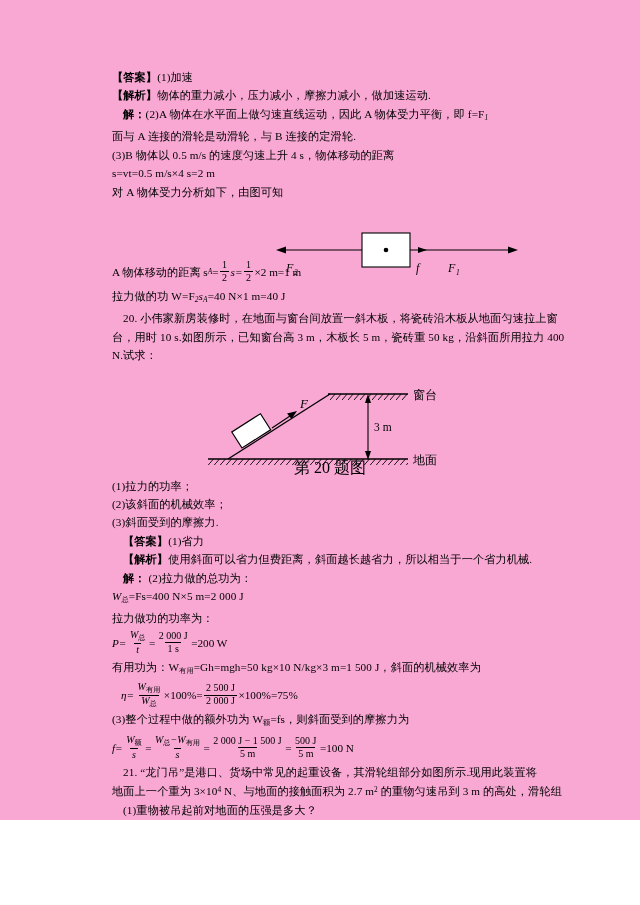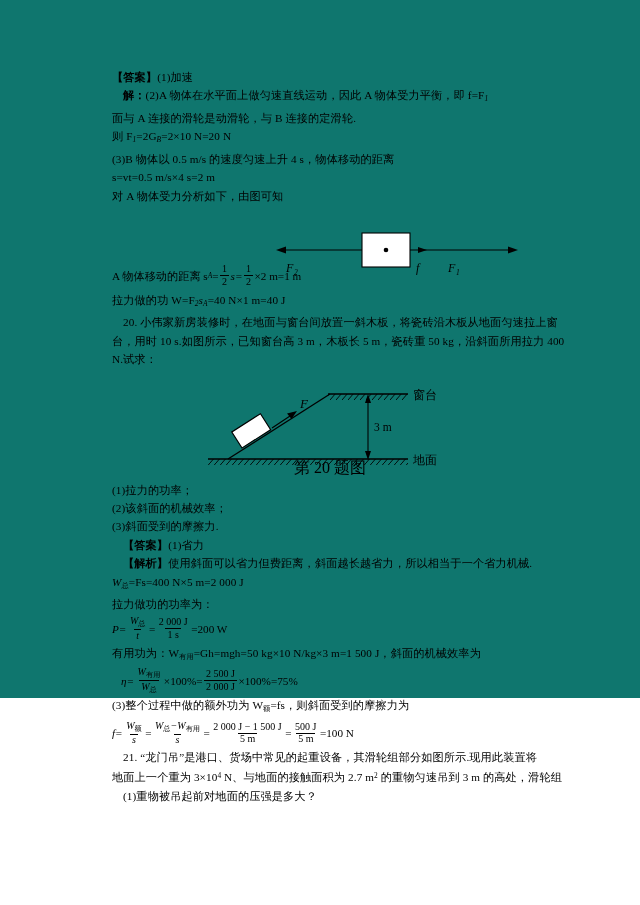--- a/index.html
+++ b/index.html
@@ -12,22 +12,22 @@
     height: 905px;
     font-family: "Liberation Serif", "DejaVu Serif", serif;
     color: #000000;
     position: relative;
     overflow: hidden;
   }
   .page {
     position: absolute;
     left: 0; top: 0;
     width: 640px;
-    height: 698px;
-    background: #0f766e;
+    height: 820px;
+    background: #f9a8d4;
   }
   .content {
     position: absolute;
     left: 112px;
     top: 68px;
     width: 420px;
   }
   .line {
     font-size: 11.2px;
     line-height: 18.4px;
@@ -110,32 +110,32 @@
 <body>
 
 <div class="page">
 
   <div class="content">
 
     <div class="line">
       <span class="bold">【答案】</span><span>(1)加速</span>
     </div>
 
+    <div class="line">
+      <span class="bold">【解析】</span><span>物体的重力减小，压力减小，摩擦力减小，做加速运动.</span>
+    </div>
 
     <div class="line indent2">
       <span class="bold">解：</span><span>(2)A 物体在水平面上做匀速直线运动，因此 A 物体受力平衡，即 f=F</span><sub>1</sub>
     </div>
 
     <div class="line">
       <span>面与 A 连接的滑轮是动滑轮，与 B 连接的定滑轮.</span>
     </div>
 
-    <div class="line">
-      <span>则 F</span><sub>1</sub><span>=2G</span><sub>B</sub><span>=2×10 N=20 N</span>
-    </div>
 
     <div class="line">
       <span>(3)B 物体以 0.5 m/s 的速度匀速上升 4 s，物体移动的距离</span>
     </div>
 
     <div class="line">
       <span>s=vt=0.5 m/s×4 s=2 m</span>
     </div>
 
     <div class="line">
@@ -185,20 +185,23 @@
     </div>
     <div class="line">
       <span>(3)斜面受到的摩擦力.</span>
     </div>
 
     <div class="line indent2">
       <span class="bold">【答案】</span><span>(1)省力</span>
     </div>
     <div class="line indent2">
       <span class="bold">【解析】</span><span>使用斜面可以省力但费距离，斜面越长越省力，所以相当于一个省力机械.</span>
+    </div>
+    <div class="line indent2">
+      <span class="bold">解：</span>&nbsp;<span>(2)拉力做的总功为：</span>
     </div>
     <div class="line">
       <span class="it">W</span><span class="sub-cn">总</span><span>=Fs=400 N×5 m=2 000 J</span>
     </div>
     <div class="line">
       <span>拉力做功的功率为：</span>
     </div>
 
     <div class="eqline">
       <span class="it">P=</span>

